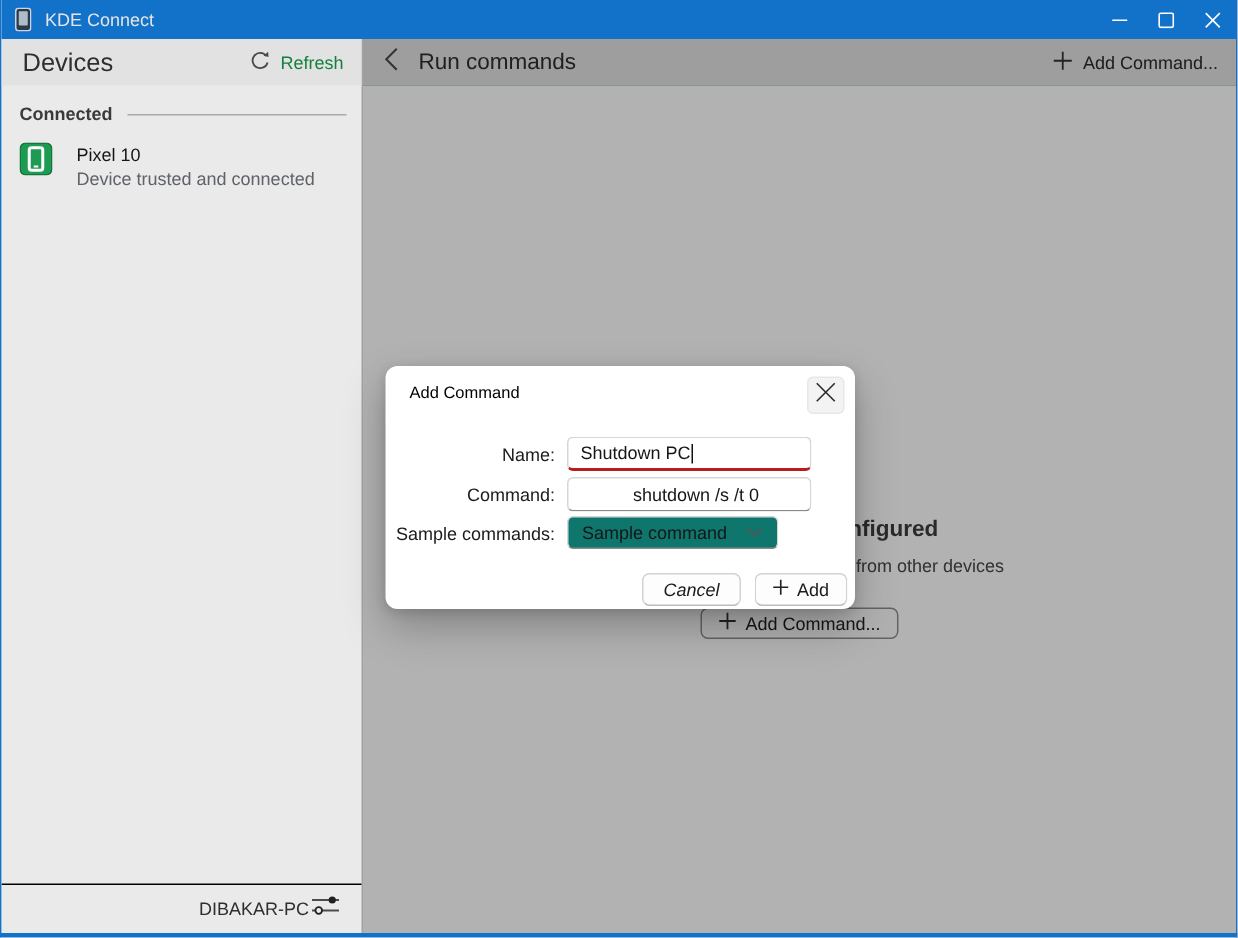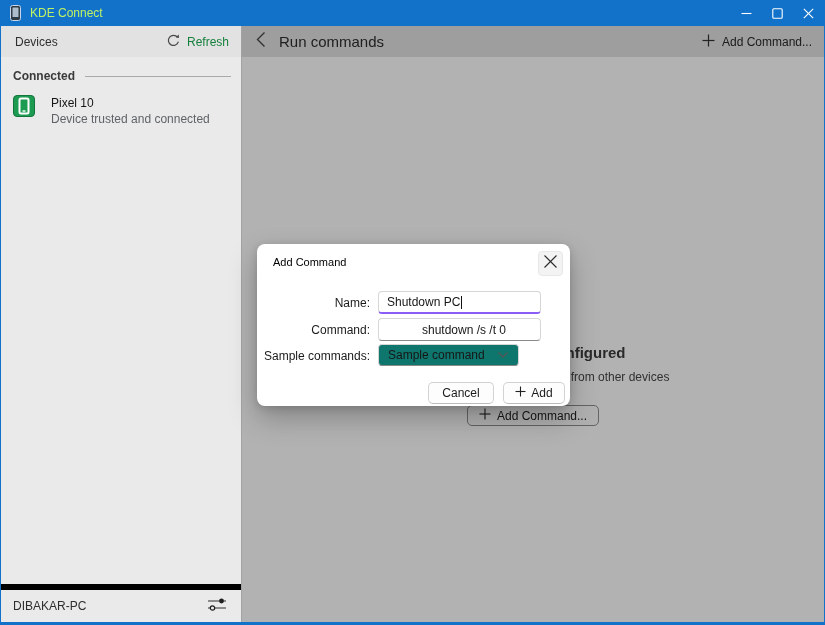--- a/index.html
+++ b/index.html
@@ -4,39 +4,39 @@
 <style>
   html,body{margin:0;padding:0;background:#cfcfcf;}
   .window{
     position:relative;width:825px;height:625px;box-sizing:border-box;
     border-left:1px solid #1271c9;border-right:1px solid #1271c9;border-bottom:3px solid #1271c9;
     font-family:"Liberation Sans", sans-serif;color:#1b1b1b;background:#eaeaea;overflow:hidden;
   }
   
   .titlebar{position:absolute;top:0;left:0;right:0;height:26px;background:#1271c9;display:flex;align-items:center;}
   .titlebar .app-icon{margin:0 8px 0 9px;width:12px;height:16px;display:flex;align-items:center;}
-  .titlebar .title{color:#bef264;font-size:12px;}
+  .titlebar .title{color:#e5e5e5;font-size:12px;}
   .caption-buttons{margin-left:auto;display:flex;height:26px;}
   .cap-btn{width:31px;height:26px;display:flex;align-items:center;justify-content:center;}
   
   .app-body{position:absolute;top:26px;left:0;right:0;bottom:0;display:flex;}
   
   .sidebar{width:240px;min-width:240px;background:#eaeaea;border-right:1px solid #a3a3a3;display:flex;flex-direction:column;}
   .sidebar-header{height:31px;background:#e2e2e2;display:flex;align-items:center;padding:0 6px 0 14px;}
-  .sidebar-header .pane-title{font-size:12px;color:#2e2e2e;flex:1;}
+  .sidebar-header .pane-title{font-size:17px;color:#2e2e2e;flex:1;}
   .refresh-btn{display:flex;align-items:center;gap:6px;font-size:12px;color:#15803d;padding:3px 6px;border-radius:4px;}
   .sidebar-list{flex:1;padding:12px 8px 0 12px;}
   .section-row{display:flex;align-items:center;gap:10px;padding-right:2px;}
   .section-row .section-label{font-size:12px;font-weight:bold;color:#3a3a3a;}
   .section-row .rule{flex:1;height:1px;background:#aaaaaa;}
   .device-row{margin-top:12px;display:flex;gap:16px;align-items:flex-start;}
   .device-texts{display:flex;flex-direction:column;gap:2px;padding-top:1px;}
   .device-name{font-size:12px;color:#161616;}
   .device-status{font-size:12px;color:#5f6368;}
-  .sidebar-footer{height:32px;border-top:6px solid #000000;display:flex;align-items:center;padding:0 12px;}
+  .sidebar-footer{height:32px;border-top:1px solid #000000;display:flex;align-items:center;padding:0 12px;text-align:right;}
   .computer-name{flex:1;font-size:12px;color:#2e2e2e;}
   .settings-btn{display:flex;align-items:center;padding:2px;}
   
   .main{flex:1;position:relative;background:#15803d;display:flex;flex-direction:column;}
   .main-header{height:31px;background:#e2e2e2;display:flex;align-items:center;padding:0 10px 0 8px;}
   .back-btn{width:22px;height:24px;display:flex;align-items:center;justify-content:center;}
   .main-title{font-size:15px;color:#2e2e2e;margin-left:7px;flex:1;}
   .hdr-add-btn{display:flex;align-items:center;gap:7px;font-size:12px;color:#2a2a2a;padding:3px 2px;}
   .main-body{flex:1;position:relative;background:#ffffff;}
   .empty-heading{position:absolute;top:287px;left:0;right:0;text-align:center;font-size:15px;font-weight:bold;color:#3d3d3d;}
@@ -48,29 +48,29 @@
   
   .dialog{position:absolute;left:256px;top:244px;width:313px;height:162px;background:#ffffff;border-radius:8px;z-index:10;
     box-shadow:0 12px 28px rgba(0,0,0,0.25), 0 2px 8px rgba(0,0,0,0.14);}
   .dialog-title{position:absolute;left:16px;top:12px;font-size:11px;color:#000000;}
   .dialog-close{position:absolute;right:7px;top:7px;width:25px;height:25px;box-sizing:border-box;
     background:#f3f3f3;border:1px solid #e7e7e7;border-radius:4px;display:flex;align-items:center;justify-content:center;}
   .f-label{position:absolute;left:0;width:113px;text-align:right;font-size:12px;color:#1b1b1b;}
   .lbl-name{top:52px;} .lbl-command{top:79px;} .lbl-sample{top:105px;}
   .tfield{position:absolute;left:121px;width:163px;height:23px;box-sizing:border-box;background:#fff;
     border:1px solid #d6d6d6;border-radius:4px;display:flex;align-items:center;padding:0 8px;font-size:12px;color:#161616;}
-  .tfield.name{top:47px;border-bottom:2px solid #8b5cf6;}
+  .tfield.name{top:47px;border-bottom:2px solid #b91c1c;}
   .tfield.command{top:74px;border-bottom:1px solid #8a8a8a;padding-left:43px;}
   .caret{width:1px;height:13px;background:#111;margin-left:1px;}
   .combo{position:absolute;left:121px;top:100px;width:141px;height:22px;box-sizing:border-box;background:#0f766e;
     border:1px solid #d6d6d6;border-bottom:1px solid #8a8a8a;border-radius:4px;display:flex;align-items:center;
     justify-content:space-between;padding:0 9px;font-size:12px;color:#161616;}
   .dlg-btn{position:absolute;top:138px;height:22px;box-sizing:border-box;display:flex;align-items:center;justify-content:center;
     gap:5px;font-size:12px;color:#1b1b1b;background:#fdfdfd;border:1px solid #d2d2d2;border-bottom-color:#bcbcbc;border-radius:5px;}
-  .dlg-btn.cancel{left:171px;width:66px;}
+  .dlg-btn.cancel{left:171px;width:66px;font-style:italic;}
   .dlg-btn.add{left:246px;width:62px;}
 </style>
 </head>
 <body>
 
 <div class="window">
 
   <div class="titlebar">
     <span class="app-icon">
       <svg width="11" height="16" viewBox="0 0 11 16">

